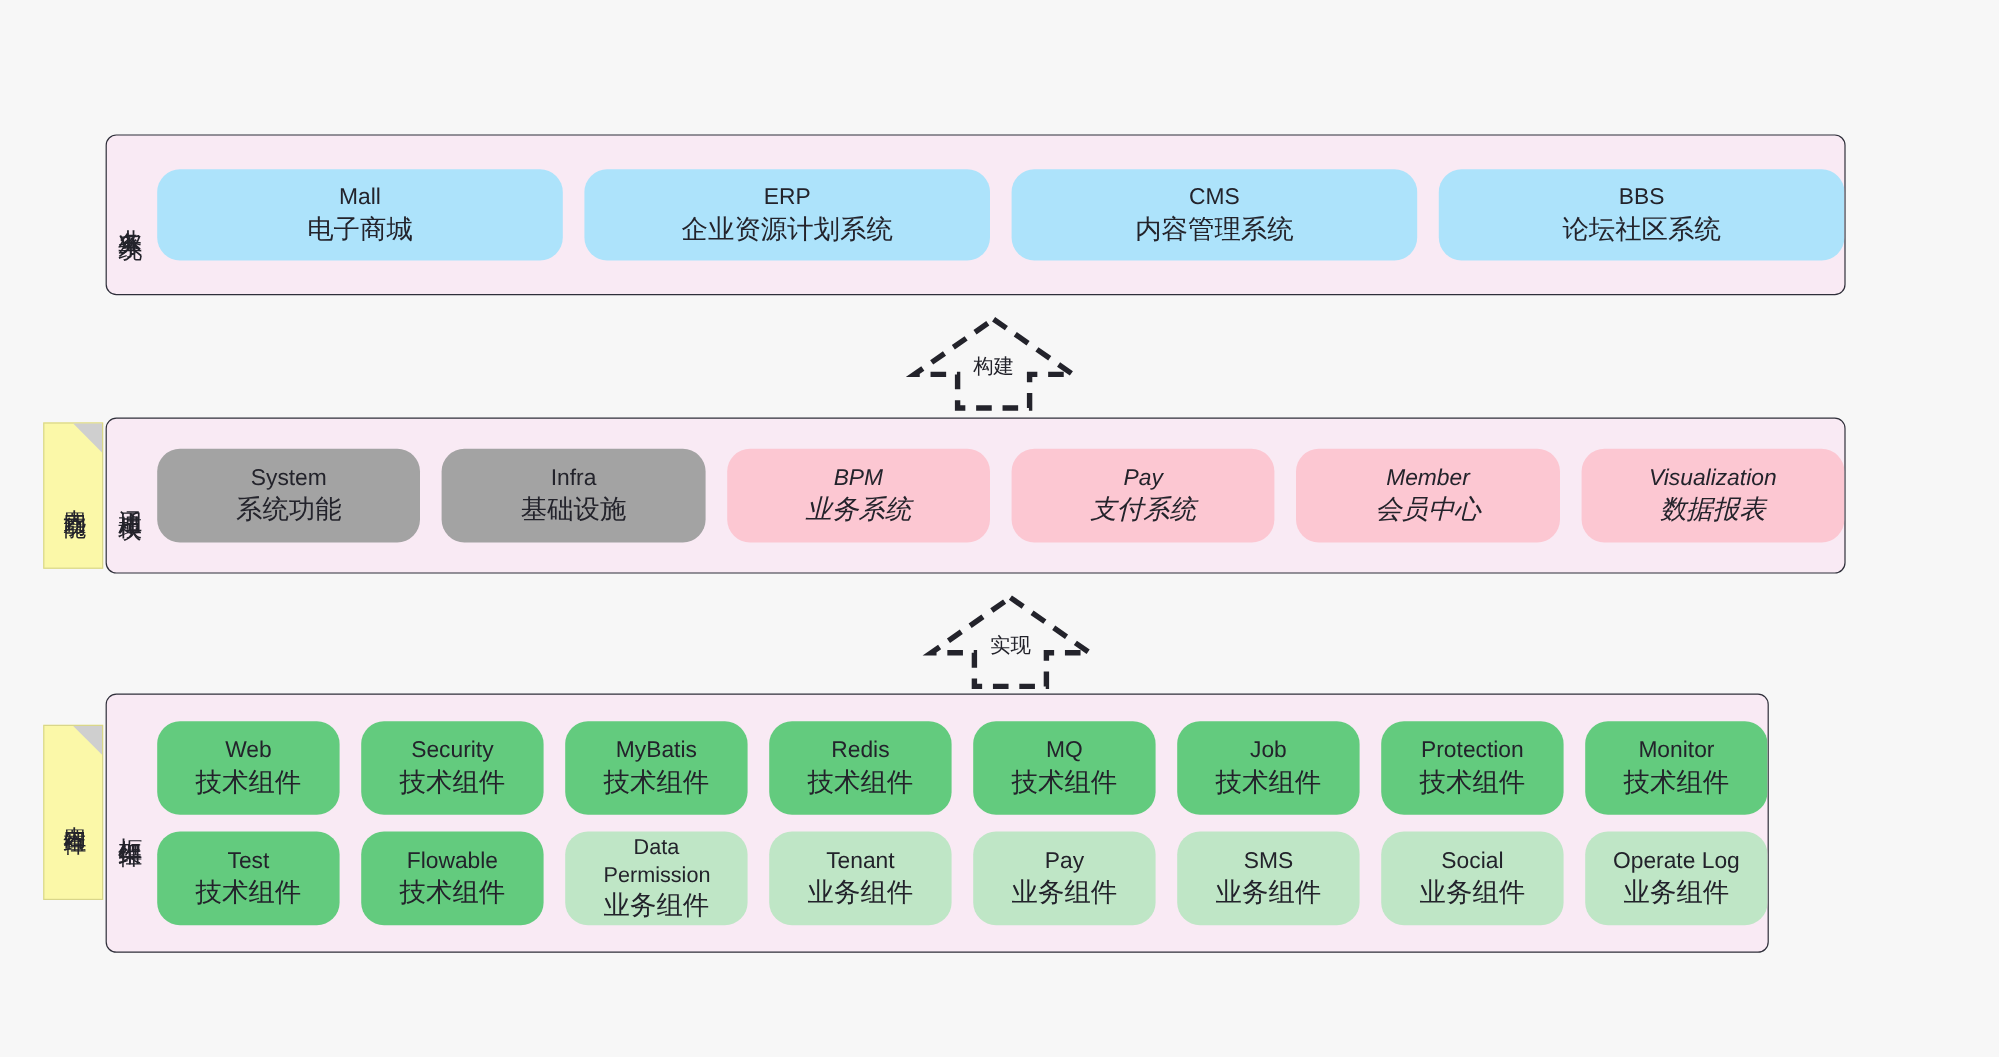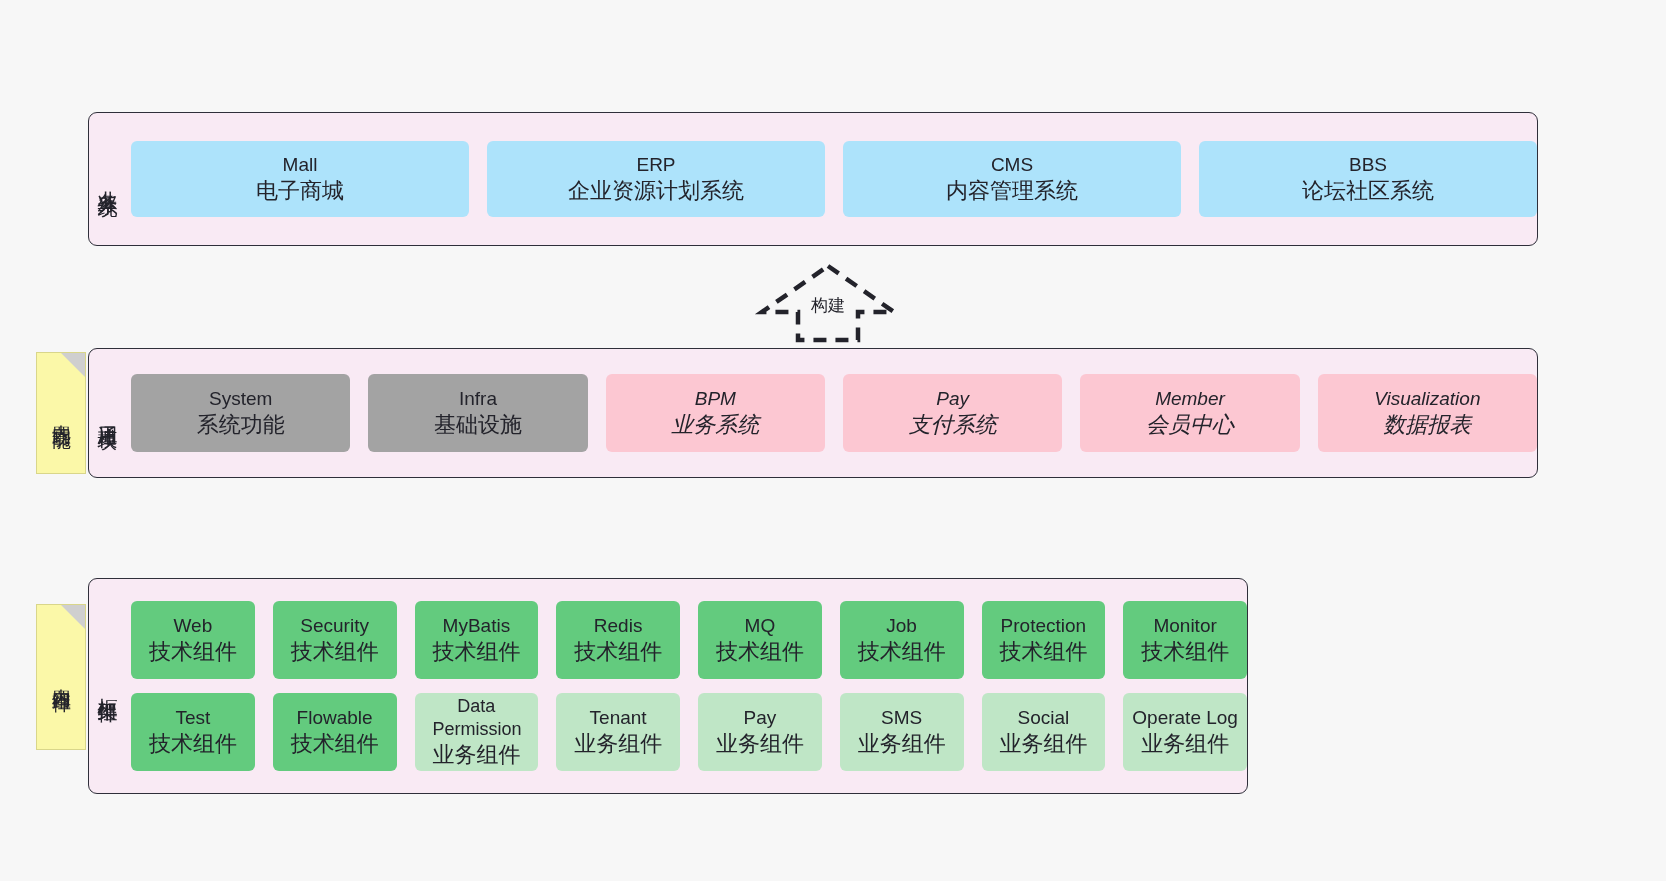--- a/index.html
+++ b/index.html
@@ -47,21 +47,21 @@
   }
   .row {
     display: flex;
     gap: 18px;
     align-items: stretch;
   }
 
   
   .node {
     flex: 1 1 0;
-    border-radius: 6px;
+    border-radius: 19px;
     display: flex;
     flex-direction: column;
     align-items: center;
     justify-content: center;
     text-align: center;
     color: #23232b;
     line-height: 1.28;
     min-width: 0;
     padding: 4px 6px;
   }
@@ -179,27 +179,33 @@
           <span class="sub">会员中心</span>
         </div>
         <div class="node c-pink">
           <span class="title">Visualization</span>
           <span class="sub">数据报表</span>
         </div>
       </div>
     </div>
   </div>
 
+  <div class="arrow" id="arrow-implement" style="left:772px; top:494px; width:140px; height:80px;">
+    <svg width="140" height="80" viewBox="0 0 140 80">
+      <path d="M70 4 L136 50 L100 50 L100 78 L40 78 L40 50 L4 50 Z" fill="none" stroke="#23232b" stroke-width="4.5" stroke-dasharray="13 9" stroke-linejoin="miter"></path>
+    </svg>
+    <span class="alabel" style="top:32px;">实现</span>
+  </div>
 
   <div class="note" id="note-builtin-component" style="left:36px; top:604px; width:50px; height:146px;">
     <span class="fold"></span>
     <span>内置组件</span>
   </div>
 
-  <div class="layer" id="layer-framework" style="left:88px; top:578px; width:1160px; height:216px;">
+  <div class="layer" id="layer-framework" style="left:88px; top:578px; width:1386px; height:216px;">
     <div class="layer-title">框架组件</div>
     <div class="layer-body">
 
       <div class="row" style="height:78px;">
         <div class="node c-green">
           <span class="title">Web</span>
           <span class="sub">技术组件</span>
         </div>
         <div class="node c-green">
           <span class="title">Security</span>

